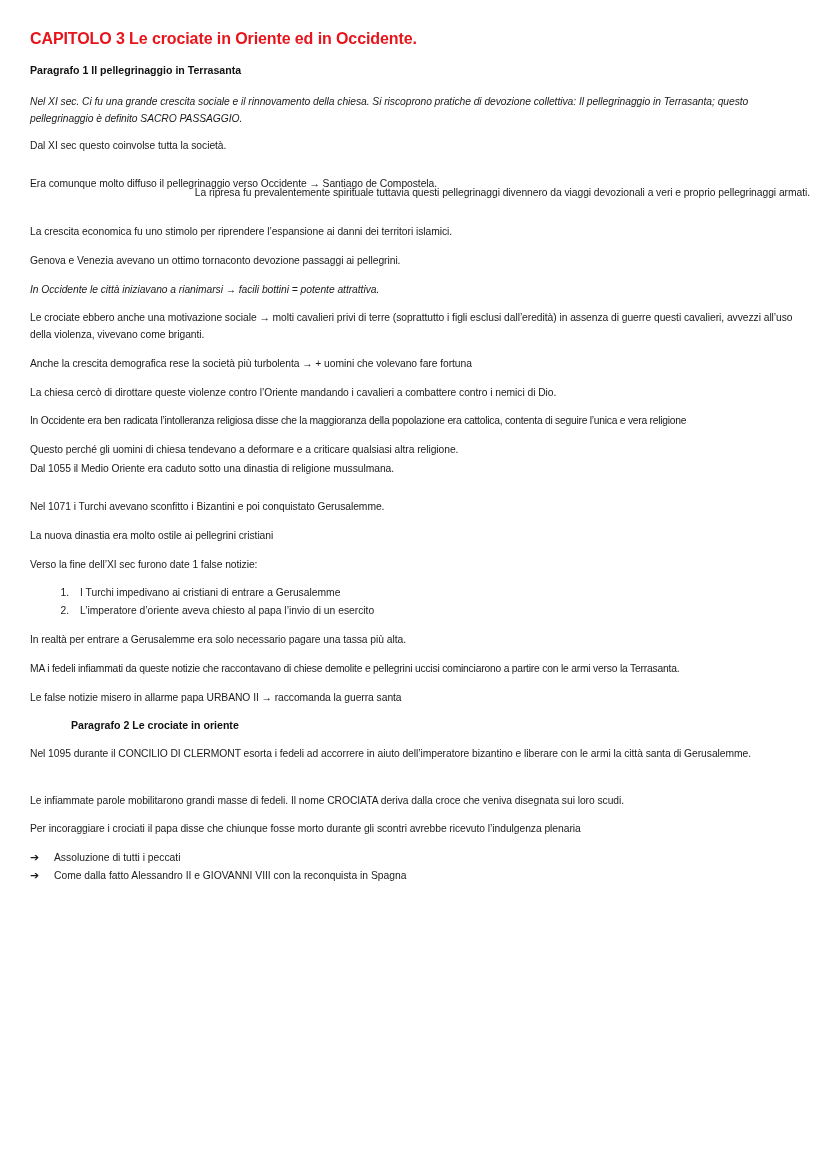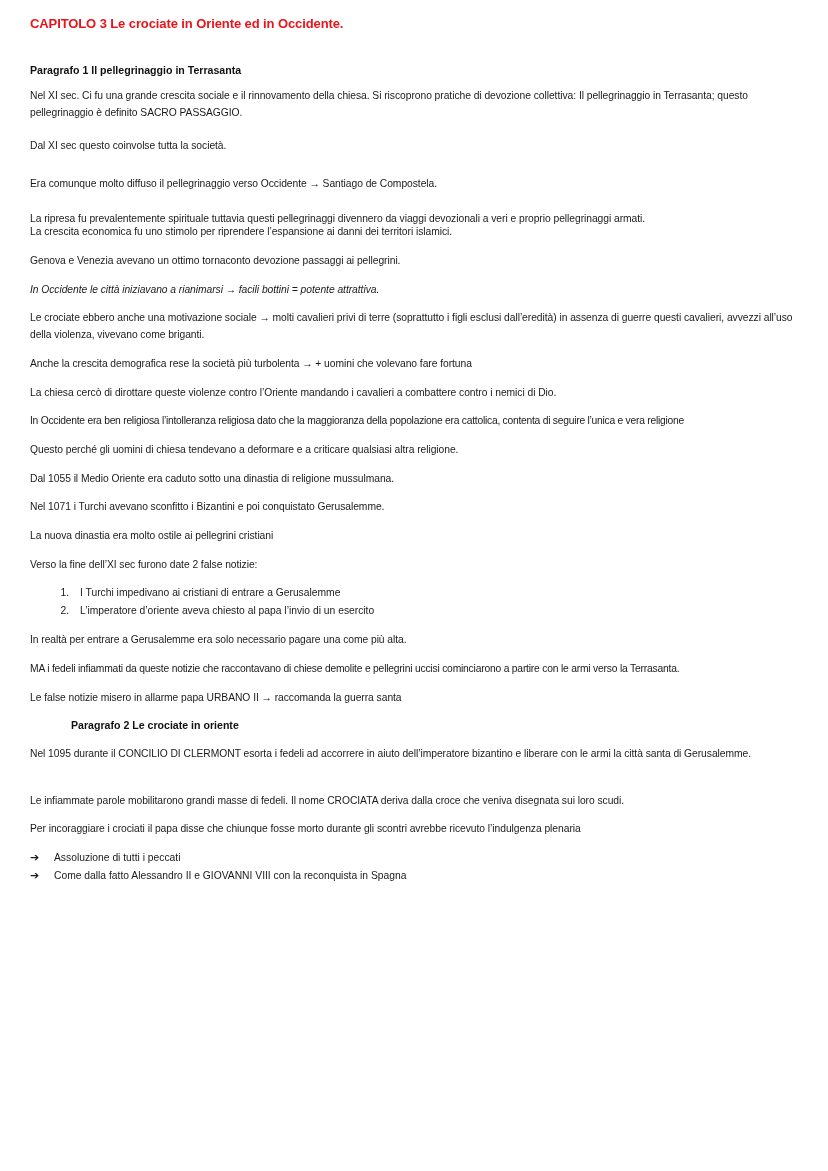--- a/index.html
+++ b/index.html
@@ -17,22 +17,22 @@
     }
     .page {
       position: absolute;
       left: 30px;
       top: 0;
       width: 780px;
     }
     .title {
       position: absolute;
       left: 0;
-      top: 16px;
-      font-size: 13px;
+      top: 30px;
+      font-size: 16px;
       font-weight: bold;
       color: #e8141b;
       letter-spacing: -0.1px;
       white-space: nowrap;
     }
     .heading {
       position: absolute;
       left: 0;
       font-size: 10.6px;
       font-weight: bold;
@@ -80,47 +80,47 @@
   </style>
 </head>
 <body>
 
 <div class="page">
 
   <div class="title">CAPITOLO 3 Le crociate in Oriente ed in Occidente.</div>
 
   <div class="heading" style="top:64px;">Paragrafo 1 Il pellegrinaggio in Terrasanta</div>
 
-  <div class="para" style="top:87px;">Nel XI sec. Ci fu una grande crescita sociale e il rinnovamento della chiesa. Si riscoprono pratiche di devozione collettiva: Il pellegrinaggio in Terrasanta; questo pellegrinaggio è definito SACRO PASSAGGIO.</div>
+  <div class="para" style="top:93px;font-style:italic;">Nel XI sec. Ci fu una grande crescita sociale e il rinnovamento della chiesa. Si riscoprono pratiche di devozione collettiva: Il pellegrinaggio in Terrasanta; questo pellegrinaggio è definito SACRO PASSAGGIO.</div>
   <div class="para nowrap" style="top:137px;">Dal XI sec questo coinvolse tutta la società.</div>
   <div class="para nowrap" style="top:175px;">Era comunque molto diffuso il pellegrinaggio verso Occidente → Santiago de Compostela.</div>
-  <div class="para nowrap" style="top:210px;">La ripresa fu prevalentemente spirituale tuttavia questi pellegrinaggi divennero da viaggi devozionali a veri e proprio pellegrinaggi armati.</div>
+  <div class="para nowrap" style="top:184px;text-align:right;">La ripresa fu prevalentemente spirituale tuttavia questi pellegrinaggi divennero da viaggi devozionali a veri e proprio pellegrinaggi armati.</div>
   <div class="para nowrap" style="top:223px;">La crescita economica fu uno stimolo per riprendere l’espansione ai danni dei territori islamici.</div>
   <div class="para nowrap" style="top:252px;">Genova e Venezia avevano un ottimo tornaconto devozione passaggi ai pellegrini.</div>
   <div class="para nowrap" style="top:281px;font-style:italic;">In Occidente le città iniziavano a rianimarsi → facili bottini = potente attrattiva.</div>
   <div class="para" style="top:309px;">Le crociate ebbero anche una motivazione sociale → molti cavalieri privi di terre (soprattutto i figli esclusi dall’eredità) in assenza di guerre questi cavalieri, avvezzi all’uso della violenza, vivevano come briganti.</div>
   <div class="para nowrap" style="top:355px;">Anche la crescita demografica rese la società più turbolenta → + uomini che volevano fare fortuna</div>
   <div class="para nowrap" style="top:384px;">La chiesa cercò di dirottare queste violenze contro l’Oriente mandando i cavalieri a combattere contro i nemici di Dio.</div>
-  <div class="para nowrap" style="top:412px; letter-spacing:-0.25px;">In Occidente era ben religiosa l’intolleranza religiosa dato che la maggioranza della popolazione era cattolica, contenta di seguire l’unica e vera religione</div>
+  <div class="para nowrap" style="top:412px; letter-spacing:-0.25px;">In Occidente era ben radicata l’intolleranza religiosa disse che la maggioranza della popolazione era cattolica, contenta di seguire l’unica e vera religione</div>
   <div class="para nowrap" style="top:441px;">Questo perché gli uomini di chiesa tendevano a deformare e a criticare qualsiasi altra religione.</div>
-  <div class="para nowrap" style="top:470px;">Dal 1055 il Medio Oriente era caduto sotto una dinastia di religione mussulmana.</div>
+  <div class="para nowrap" style="top:460px;">Dal 1055 il Medio Oriente era caduto sotto una dinastia di religione mussulmana.</div>
   <div class="para nowrap" style="top:498px;">Nel 1071 i Turchi avevano sconfitto i Bizantini e poi conquistato Gerusalemme.</div>
   <div class="para nowrap" style="top:527px;">La nuova dinastia era molto ostile ai pellegrini cristiani</div>
-  <div class="para nowrap" style="top:556px;">Verso la fine dell’XI sec furono date 2 false notizie:</div>
+  <div class="para nowrap" style="top:556px;">Verso la fine dell’XI sec furono date 1 false notizie:</div>
 
   <div class="list-item" style="top:584px;">
     <span class="list-num">1.</span>
     <span class="list-text">I Turchi impedivano ai cristiani di entrare a Gerusalemme</span>
   </div>
   <div class="list-item" style="top:602px;">
     <span class="list-num">2.</span>
     <span class="list-text">L’imperatore d’oriente aveva chiesto al papa l’invio di un esercito</span>
   </div>
 
-  <div class="para nowrap" style="top:631px;">In realtà per entrare a Gerusalemme era solo necessario pagare una come più alta.</div>
+  <div class="para nowrap" style="top:631px;">In realtà per entrare a Gerusalemme era solo necessario pagare una tassa più alta.</div>
   <div class="para nowrap" style="top:660px; letter-spacing:-0.2px;">MA i fedeli infiammati da queste notizie che raccontavano di chiese demolite e pellegrini uccisi cominciarono a partire con le armi verso la Terrasanta.</div>
   <div class="para nowrap" style="top:689px;">Le false notizie misero in allarme papa URBANO II → raccomanda la guerra santa</div>
 
   <div class="heading" style="top:719px;padding-left:41px;">Paragrafo 2 Le crociate in oriente</div>
 
   <div class="para" style="top:745px;">Nel 1095 durante il CONCILIO DI CLERMONT esorta i fedeli ad accorrere in aiuto dell’imperatore bizantino e liberare con le armi la città santa di Gerusalemme.</div>
   <div class="para nowrap" style="top:792px;">Le infiammate parole mobilitarono grandi masse di fedeli. Il nome CROCIATA deriva dalla croce che veniva disegnata sui loro scudi.</div>
   <div class="para nowrap" style="top:820px;">Per incoraggiare i crociati il papa disse che chiunque fosse morto durante gli scontri avrebbe ricevuto l’indulgenza plenaria</div>
 
   <div class="list-item" style="top:849px;">

